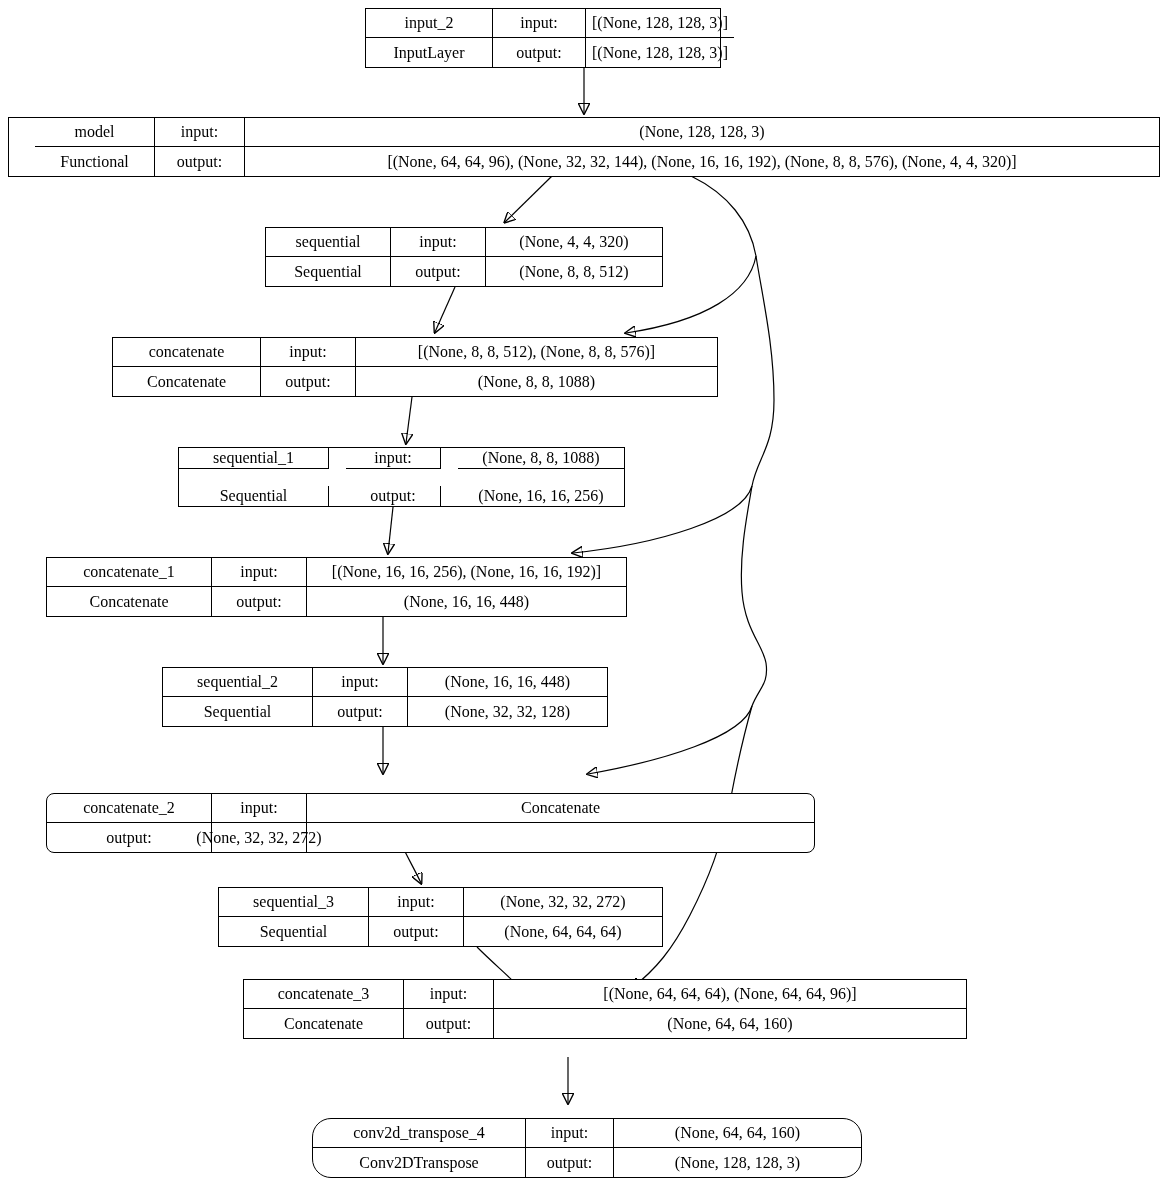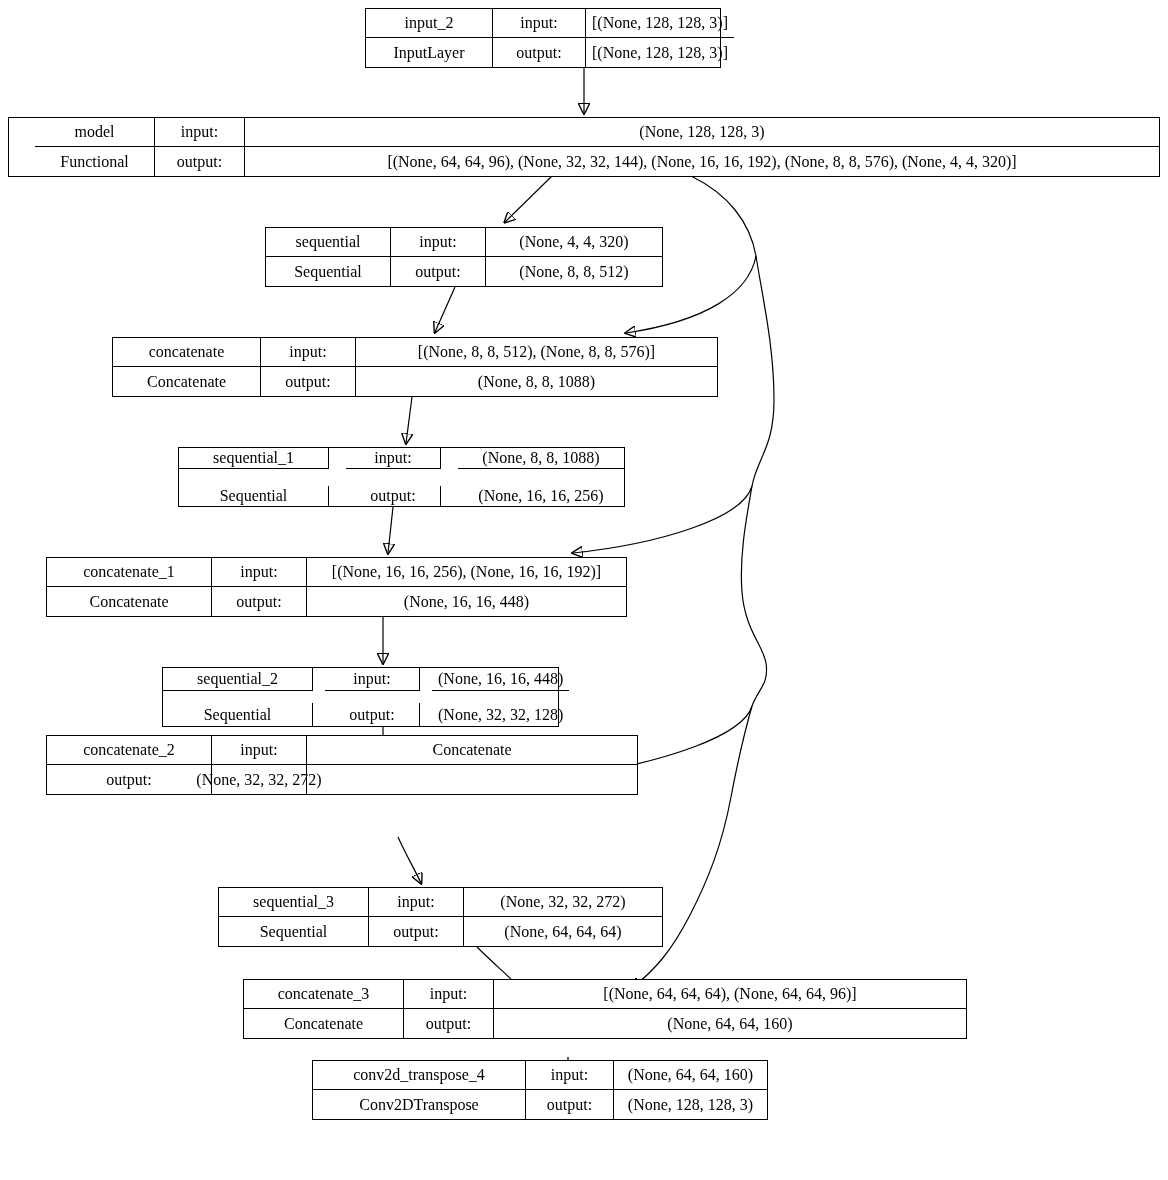--- a/index.html
+++ b/index.html
@@ -107,30 +107,30 @@
 
   <div class="node" style="left:46px;top:557px;width:581px;grid-template-columns:165px 95px 1fr;">
     <div class="cell">concatenate_1</div>
     <div class="cell">input:</div>
     <div class="cell">[(None, 16, 16, 256), (None, 16, 16, 192)]</div>
     <div class="cell">Concatenate</div>
     <div class="cell">output:</div>
     <div class="cell">(None, 16, 16, 448)</div>
   </div>
 
-  <div class="node" style="left:162px;top:667px;width:397px;grid-template-columns:150px 95px 1fr;gap:12px;">
+  <div class="node" style="left:162px;top:667px;width:446px;grid-template-columns:150px 95px 1fr;">
     <div class="cell">sequential_2</div>
     <div class="cell">input:</div>
     <div class="cell">(None, 16, 16, 448)</div>
     <div class="cell">Sequential</div>
     <div class="cell">output:</div>
     <div class="cell">(None, 32, 32, 128)</div>
   </div>
 
-  <div class="node" style="left:46px;top:735px;width:592px;grid-template-columns:165px 95px 1fr;">
+  <div class="node" style="left:46px;top:793px;width:769px;grid-template-columns:165px 95px 1fr;border-radius:8px;">
     <div class="cell">concatenate_2</div>
     <div class="cell">input:</div>
     <div class="cell">Concatenate</div>
     <div class="cell">output:</div>
     <div class="cell">(None, 32, 32, 272)</div>
   </div>
 
   <div class="node" style="left:218px;top:887px;width:445px;grid-template-columns:150px 95px 1fr;">
     <div class="cell">sequential_3</div>
     <div class="cell">input:</div>
@@ -142,21 +142,21 @@
 
   <div class="node" style="left:243px;top:979px;width:724px;grid-template-columns:160px 90px 1fr;">
     <div class="cell">concatenate_3</div>
     <div class="cell">input:</div>
     <div class="cell">[(None, 64, 64, 64), (None, 64, 64, 96)]</div>
     <div class="cell">Concatenate</div>
     <div class="cell">output:</div>
     <div class="cell">(None, 64, 64, 160)</div>
   </div>
 
-  <div class="node" style="left:312px;top:1060px;width:456px;grid-template-columns:213px 88px 1fr;">
+  <div class="node" style="left:312px;top:1118px;width:550px;grid-template-columns:213px 88px 1fr;border-radius:19px;">
     <div class="cell">conv2d_transpose_4</div>
     <div class="cell">input:</div>
     <div class="cell">(None, 64, 64, 160)</div>
     <div class="cell">Conv2DTranspose</div>
     <div class="cell">output:</div>
     <div class="cell">(None, 128, 128, 3)</div>
   </div>
 
 </div>
 

